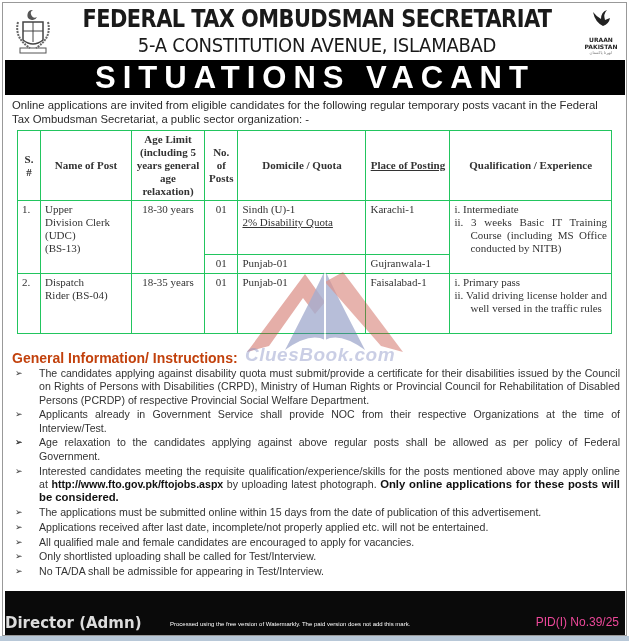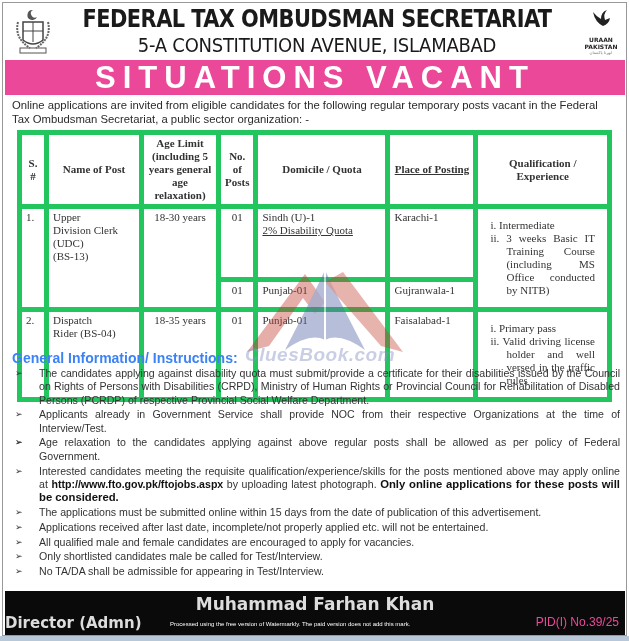--- a/index.html
+++ b/index.html
@@ -4,31 +4,31 @@
 <style>
   html,body{margin:0;padding:0;background:#fff;}
   body{width:629px;height:641px;position:relative;overflow:hidden;font-family:"Liberation Sans",sans-serif;color:#222;}
   .frame{position:absolute;left:2px;top:2px;width:623px;height:632px;border:1px solid #999;}
   .emblem{position:absolute;left:10px;top:8px;width:46px;height:50px;}
   .uraan{position:absolute;left:578px;top:8px;width:46px;height:54px;text-align:center;}
   .uraan .lbl{font:bold 6px "DejaVu Sans",sans-serif;color:#222;line-height:7px;}
   .uraan .sub{font-size:4px;color:#777;}
   .h1{position:absolute;left:62px;top:4px;width:510px;text-align:center;font:bold 25px "DejaVu Sans Condensed","DejaVu Sans",sans-serif;letter-spacing:-0.6px;color:#1a1a1a;transform:scaleX(0.93);transform-origin:center;}
   .h2{position:absolute;left:62px;top:33px;width:510px;text-align:center;font:20px "DejaVu Sans",sans-serif;color:#1a1a1a;transform:scaleX(0.9);transform-origin:center;letter-spacing:-0.3px;}
-  .banner{position:absolute;left:5px;top:60px;width:620px;height:35px;background:#ec4899;color:#fff;text-align:center;font:900 31px "Liberation Sans",sans-serif;font-weight:bold;letter-spacing:7px;line-height:36px;}
+  .banner{position:absolute;left:5px;top:60px;width:620px;height:35px;background:#000000;color:#fff;text-align:center;font:900 31px "Liberation Sans",sans-serif;font-weight:bold;letter-spacing:7px;line-height:36px;}
   .intro{position:absolute;left:12px;top:98px;width:606px;font:11.3px "Liberation Sans",sans-serif;line-height:14px;color:#2a2a2a;}
   table.posts{position:absolute;left:17px;top:130px;width:595px;border-collapse:collapse;font-family:"Liberation Serif",serif;font-size:11px;color:#333;}
-  table.posts th,table.posts td{border:5px solid #22c55e;padding:2px 4px;vertical-align:top;line-height:13px;}
+  table.posts th,table.posts td{border:1px solid #22c55e;padding:2px 4px;vertical-align:top;line-height:13px;}
   table.posts th{font-weight:bold;text-align:center;vertical-align:middle;}
   .c1{width:14px;}.c2{width:82px;}.c3{width:64px;}.c4{width:24px;}.c5{width:119px;}.c6{width:75px;text-decoration:underline;}
   .ctr{text-align:center;}
   .uq{font-weight:normal;text-decoration:underline;}
-  .qual{margin:8px;padding:0;list-style:none;text-align:justify;}
+  .qual{margin:0;padding:0;list-style:none;text-align:justify;}
   .qual li{padding-left:16px;text-indent:-16px;}
-  .gi-title{position:absolute;left:12px;top:350px;font:bold 14px "Liberation Sans",sans-serif;color:#3b82f6;}
+  .gi-title{position:absolute;left:12px;top:350px;font:bold 14px "Liberation Sans",sans-serif;color:#c2410c;}
   .gi{position:absolute;left:12px;top:367px;width:608px;margin:0;padding:0;list-style:none;font:10.6px "Liberation Sans",sans-serif;line-height:13.3px;color:#333;}
   .gi li{position:relative;padding-left:27px;text-align:justify;margin-bottom:1.5px;}
   .gi .bullet{position:absolute;left:3px;top:0;font-size:9px;}
   .gi b{color:#111;}
   .footer{position:absolute;left:5px;top:591px;width:620px;height:44px;background:#0a0a0a;color:#eee;}
   .sig-name{position:absolute;left:0;width:100%;top:3px;text-align:center;font:bold 17px "DejaVu Sans",sans-serif;color:#ddd;}
   .sig-title{position:absolute;left:0;width:100%;top:23px;text-align:left;font:bold 15px "DejaVu Sans",sans-serif;color:#ddd;}
   .pid{position:absolute;right:6px;top:24px;font:12px "Liberation Sans",sans-serif;color:#ec4899;}
   .processed{position:absolute;left:165px;top:30px;font:6px "Liberation Sans",sans-serif;color:#fff;}
   .bottombar{position:absolute;left:0;top:636px;width:629px;height:5px;background:#b8c8d8;}
@@ -134,23 +134,22 @@
 <div class="gi-title">General Information/ Instructions:</div>
 <ul class="gi">
   <li><span class="bullet">➢</span><span>The candidates applying against disability quota must submit/provide a certificate for their disabilities issued by the Council on Rights of Persons with Disabilities (CRPD), Ministry of Human Rights or Provincial Council for Rehabilitation of Disabled Persons (PCRDP) of respective Provincial Social Welfare Department.</span></li>
   <li><span class="bullet">➢</span><span>Applicants already in Government Service shall provide NOC from their respective Organizations at the time of Interview/Test.</span></li>
   <li><span class="bullet">➢</span></li>
   <li><span class="bullet">➢</span><span>Age relaxation to the candidates applying against above regular posts shall be allowed as per policy of Federal Government.</span></li>
   <li><span class="bullet">➢</span><span>Interested candidates meeting the requisite qualification/experience/skills for the posts mentioned above may apply online at </span><b>http://www.fto.gov.pk/ftojobs.aspx</b><span> by uploading latest photograph. </span><b style="font-size:11.3px">Only online applications for these posts will be considered.</b></li>
   <li><span class="bullet">➢</span><span>The applications must be submitted online within 15 days from the date of publication of this advertisement.</span></li>
   <li><span class="bullet">➢</span><span>Applications received after last date, incomplete/not properly applied etc. will not be entertained.</span></li>
   <li><span class="bullet">➢</span><span>All qualified male and female candidates are encouraged to apply for vacancies.</span></li>
-  <li><span class="bullet">➢</span><span>Only shortlisted candidates male be called for Test/Interview.</span></li>
+  <li><span class="bullet">➢</span><span>Only shortlisted uploading shall be called for Test/Interview.</span></li>
   <li><span class="bullet">➢</span><span>No TA/DA shall be admissible for appearing in Test/Interview.</span></li>
 </ul>
 
 <div class="footer">
-  <div class="sig-name">Muhammad Farhan Khan</div>
   <div class="sig-title">Director (Admn)</div>
   <div class="processed">Processed using the free version of Watermarkly. The paid version does not add this mark.</div>
   <div class="pid">PID(I) No.39/25</div>
 </div>
 <div class="bottombar"></div>
 
 </body></html>

